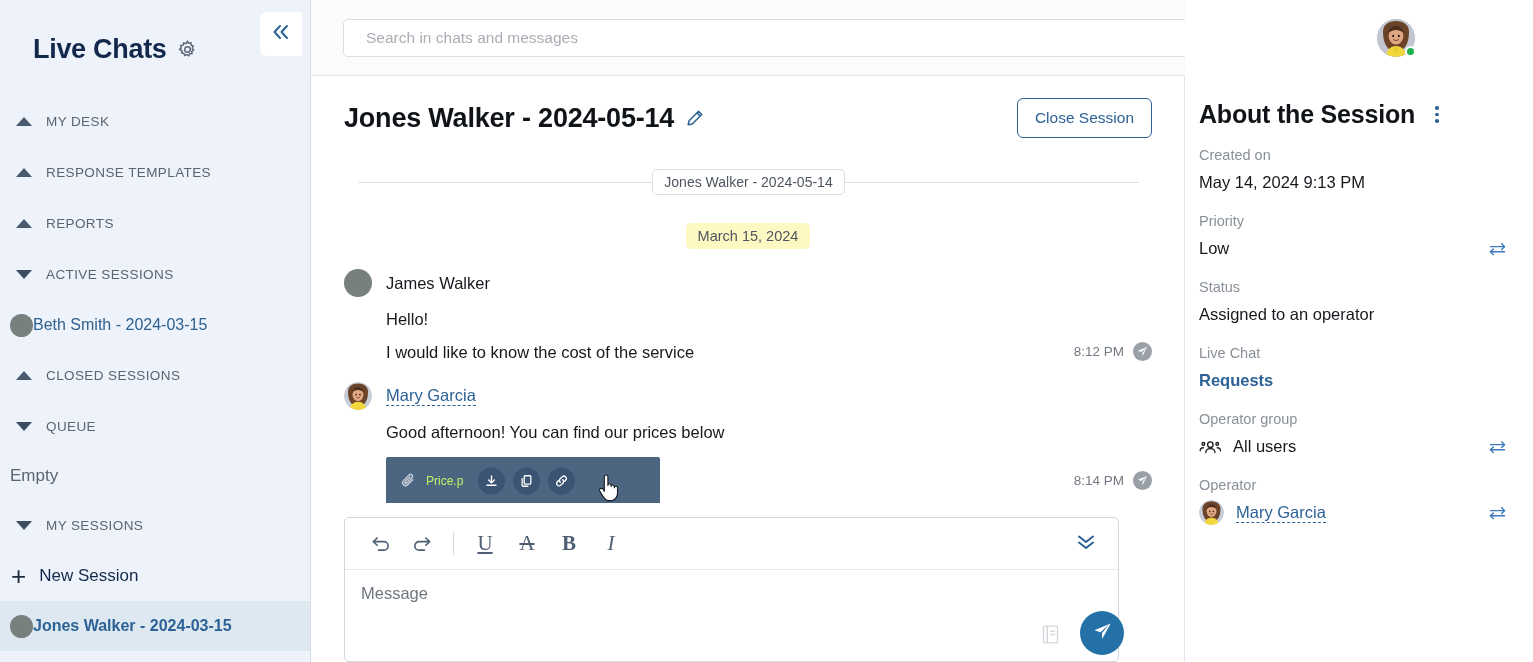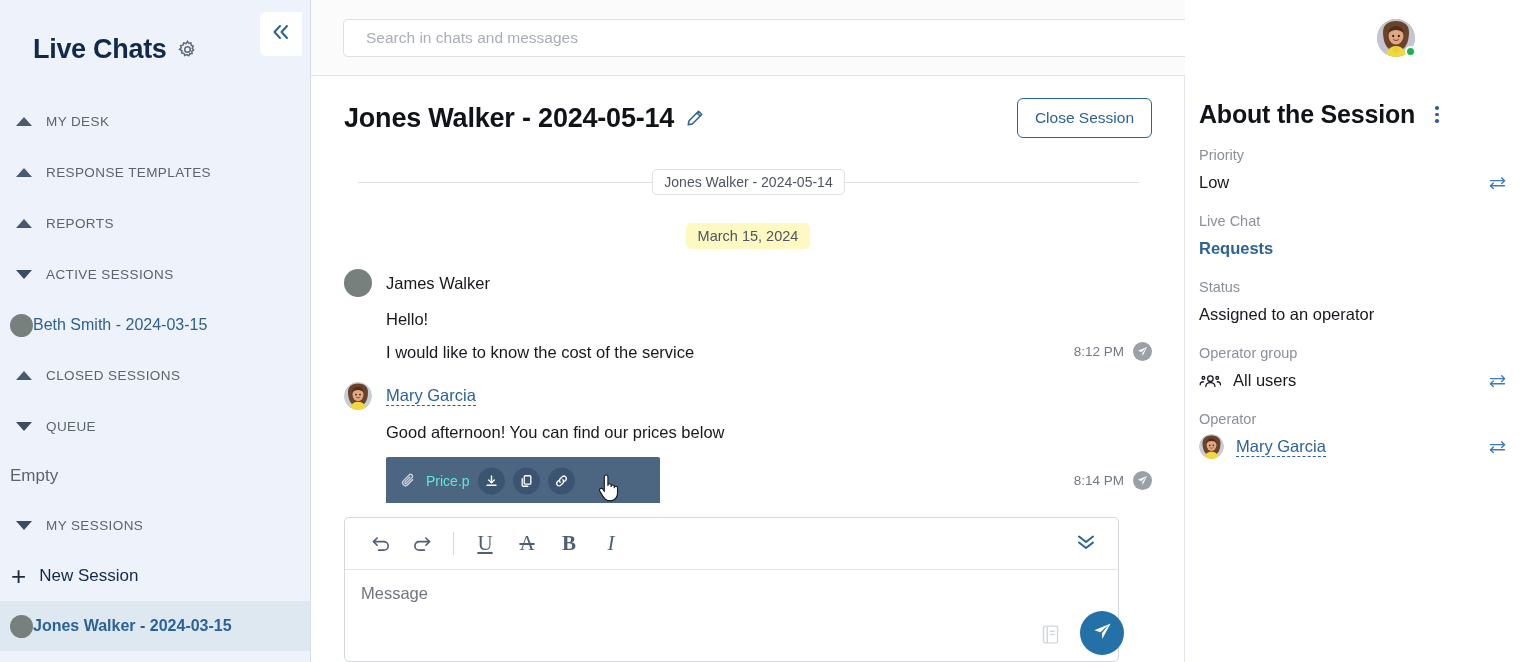--- a/index.html
+++ b/index.html
@@ -180,21 +180,21 @@
     margin-top: 14px; padding-left: 42px;
   }
   .attach-card {
     position: relative; background: #4c6581;
     width: 274px; height: 48px; border-radius: 2px;
     display: flex; align-items: center; gap: 9px; padding-left: 14px;
     cursor: pointer;
   }
   .clip-ico { width: 17px; height: 17px; display:block; flex:0 0 17px; }
   .attach-name {
-    font-size: 14px; color: #5eead4; white-space: nowrap; overflow: hidden;
+    font-size: 12px; color: #bef264; white-space: nowrap; overflow: hidden;
   }
   .attach-actions {
     position: absolute; left: 92px; top: 50%; transform: translateY(-50%);
     display: flex; gap: 8px;
   }
   .act-btn {
     width: 27px; height: 27px; border-radius: 50%;
     background: #3b5472; display: flex; align-items: center; justify-content: center;
     cursor: pointer;
   }
@@ -591,47 +591,53 @@
   <aside class="rightpanel">
     <div class="rp-title-row">
       <span class="rp-title">About the Session</span>
       <span class="kebab">
           <i></i>
           <i></i>
           <i></i>
         </span>
     </div>
 
+    <div class="rp-field">
+      <div class="rp-label">Created on</div>
+      <div class="rp-value-row">
+        <span class="rp-value">May 14, 2024 9:13 PM</span>
+      </div>
+    </div>
 
     <div class="rp-field">
       <div class="rp-label">Priority</div>
       <div class="rp-value-row">
         <span class="rp-value">Low</span>
         <span>
           <svg class="swap-ico" viewBox="0 0 20 15" fill="none" stroke="#3b7bbf" stroke-width="1.5" stroke-linecap="round" stroke-linejoin="round">
             <path d="M2.5 5h15"></path>
               <path d="M14.5 2 17.5 5l-3 3"></path>
             <path d="M17.5 10.5h-15"></path>
               <path d="M5.5 7.5 2.5 10.5l3 3"></path>
           </svg>
         </span>
       </div>
     </div>
 
     <div class="rp-field">
+      <div class="rp-label">Status</div>
+      <div class="rp-value-row">
+        <span class="rp-value">Assigned to an operator</span>
+      </div>
+    </div>
+
+    <div class="rp-field">
       <div class="rp-label">Live Chat</div>
       <div class="rp-value-row">
         <span class="rp-value link">Requests</span>
-      </div>
-    </div>
-
-    <div class="rp-field">
-      <div class="rp-label">Status</div>
-      <div class="rp-value-row">
-        <span class="rp-value">Assigned to an operator</span>
       </div>
     </div>
 
     <div class="rp-field">
       <div class="rp-label">Operator group</div>
       <div class="rp-value-row">
         <span class="rp-value-left">
           <span>
             <svg class="ppl-ico" viewBox="0 0 24 19" fill="none" stroke="#16191d" stroke-width="1.4" stroke-linecap="round" stroke-linejoin="round">
               <circle cx="12.4" cy="7" r="3"></circle>

